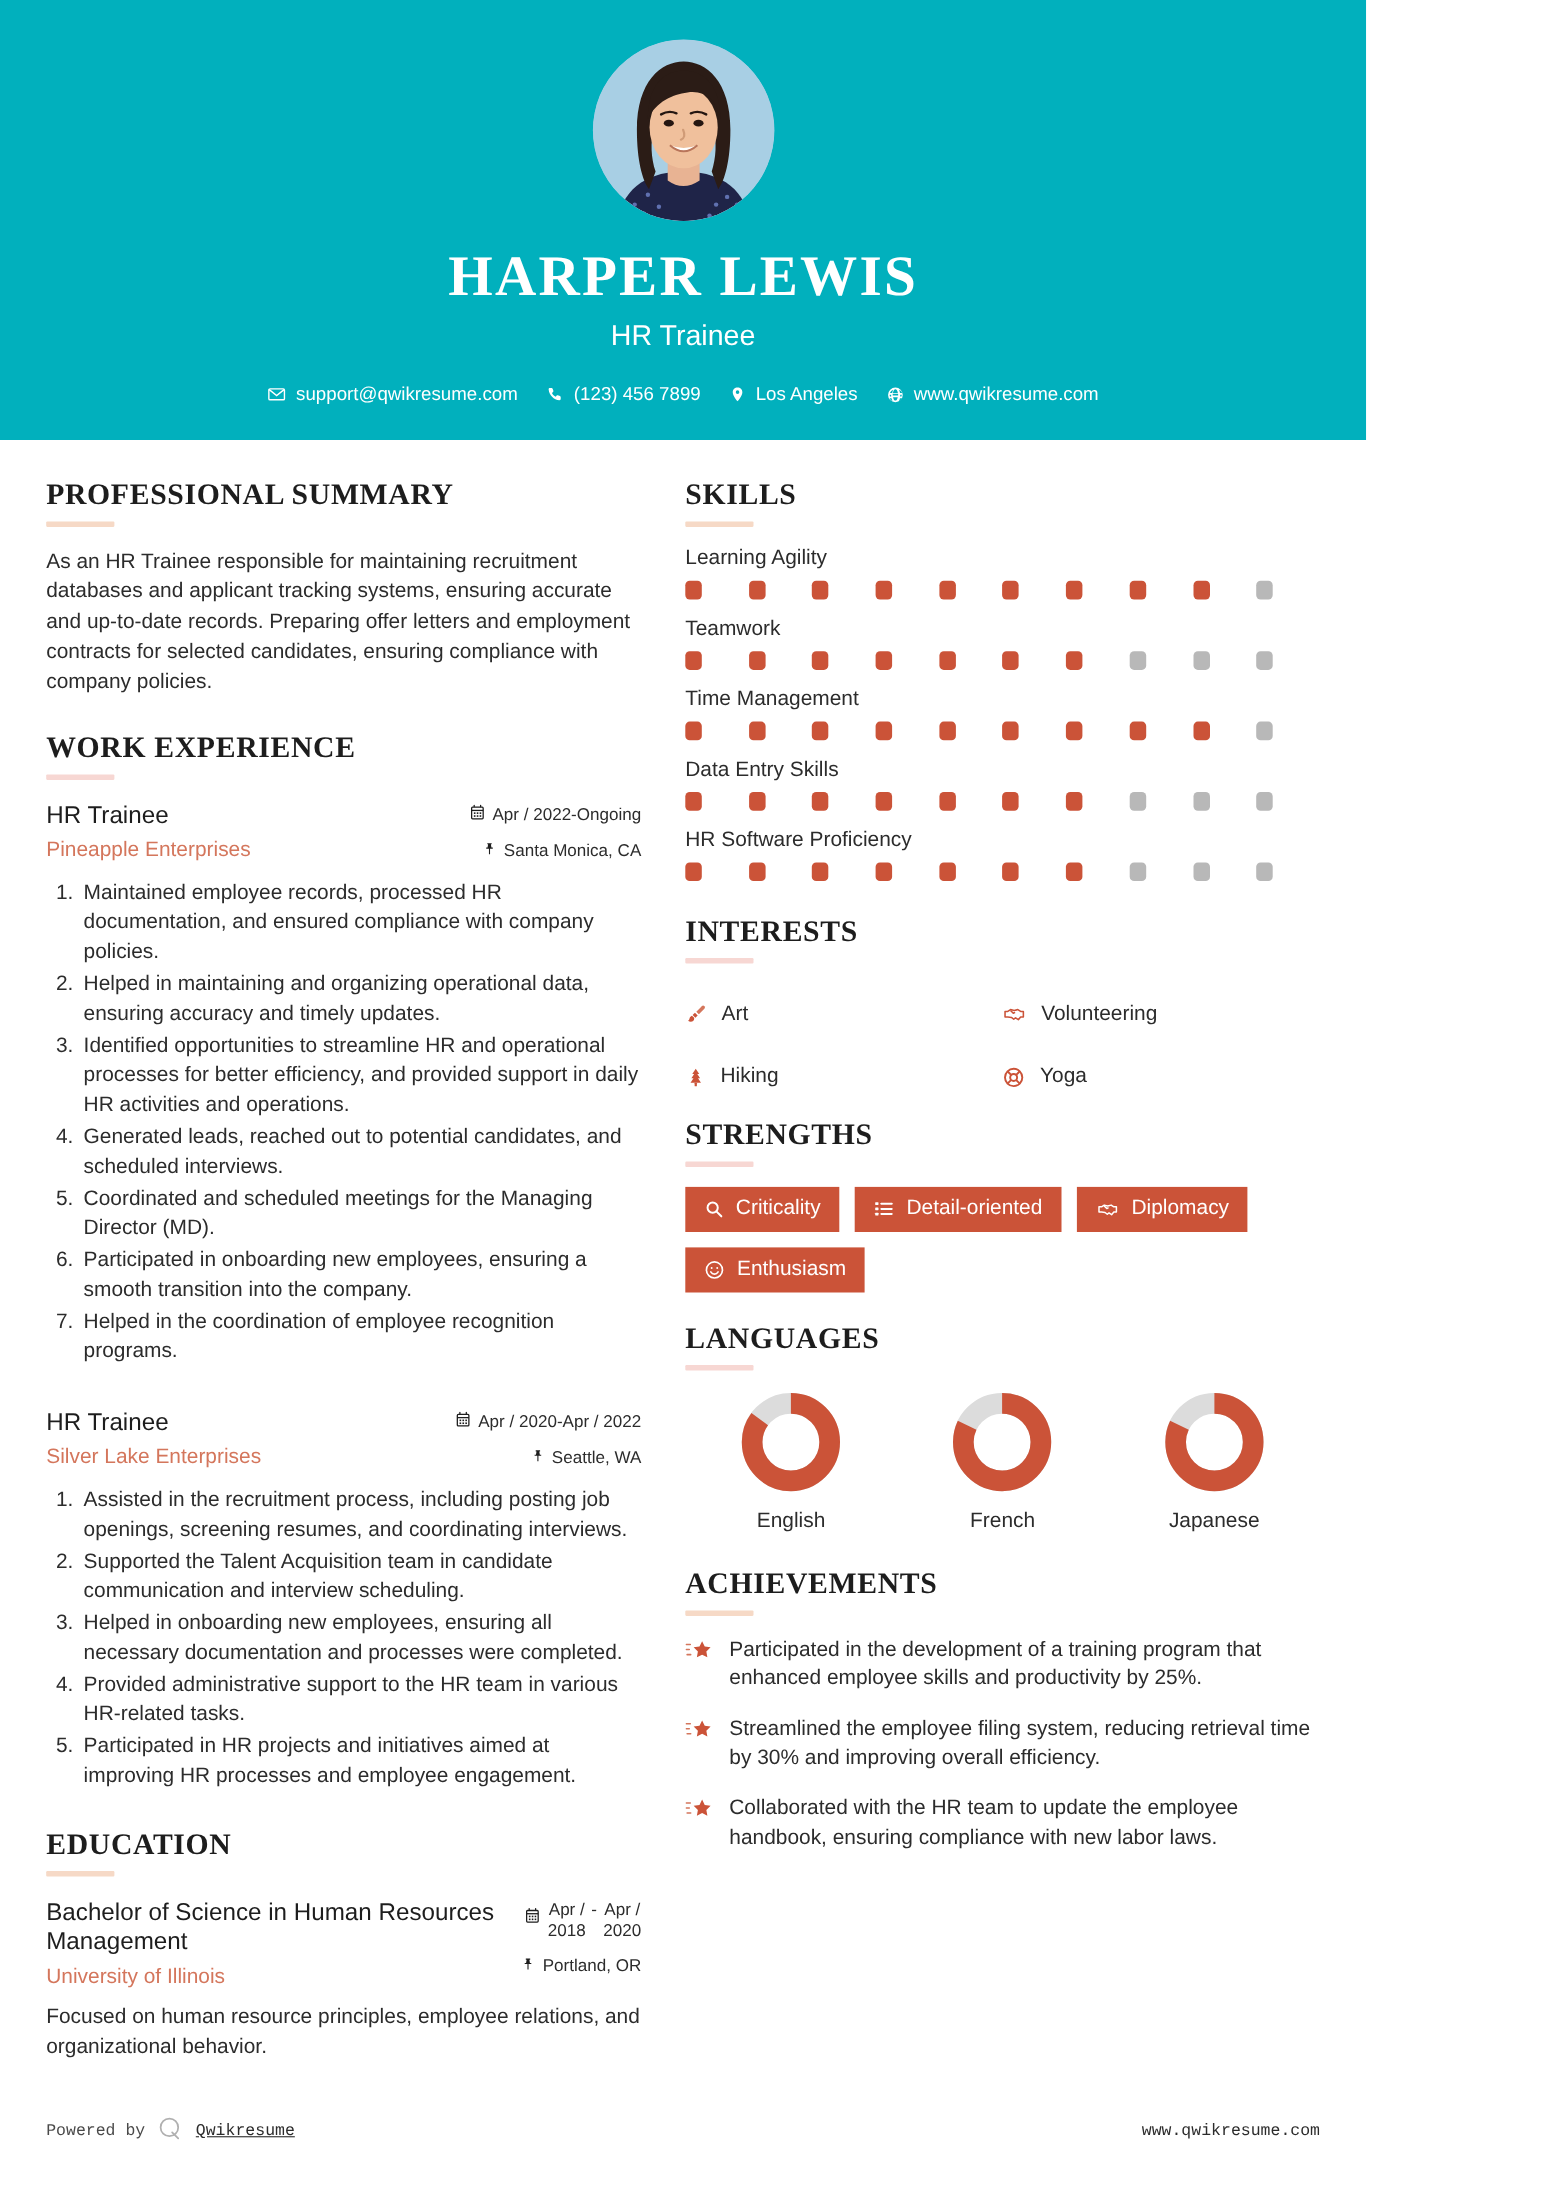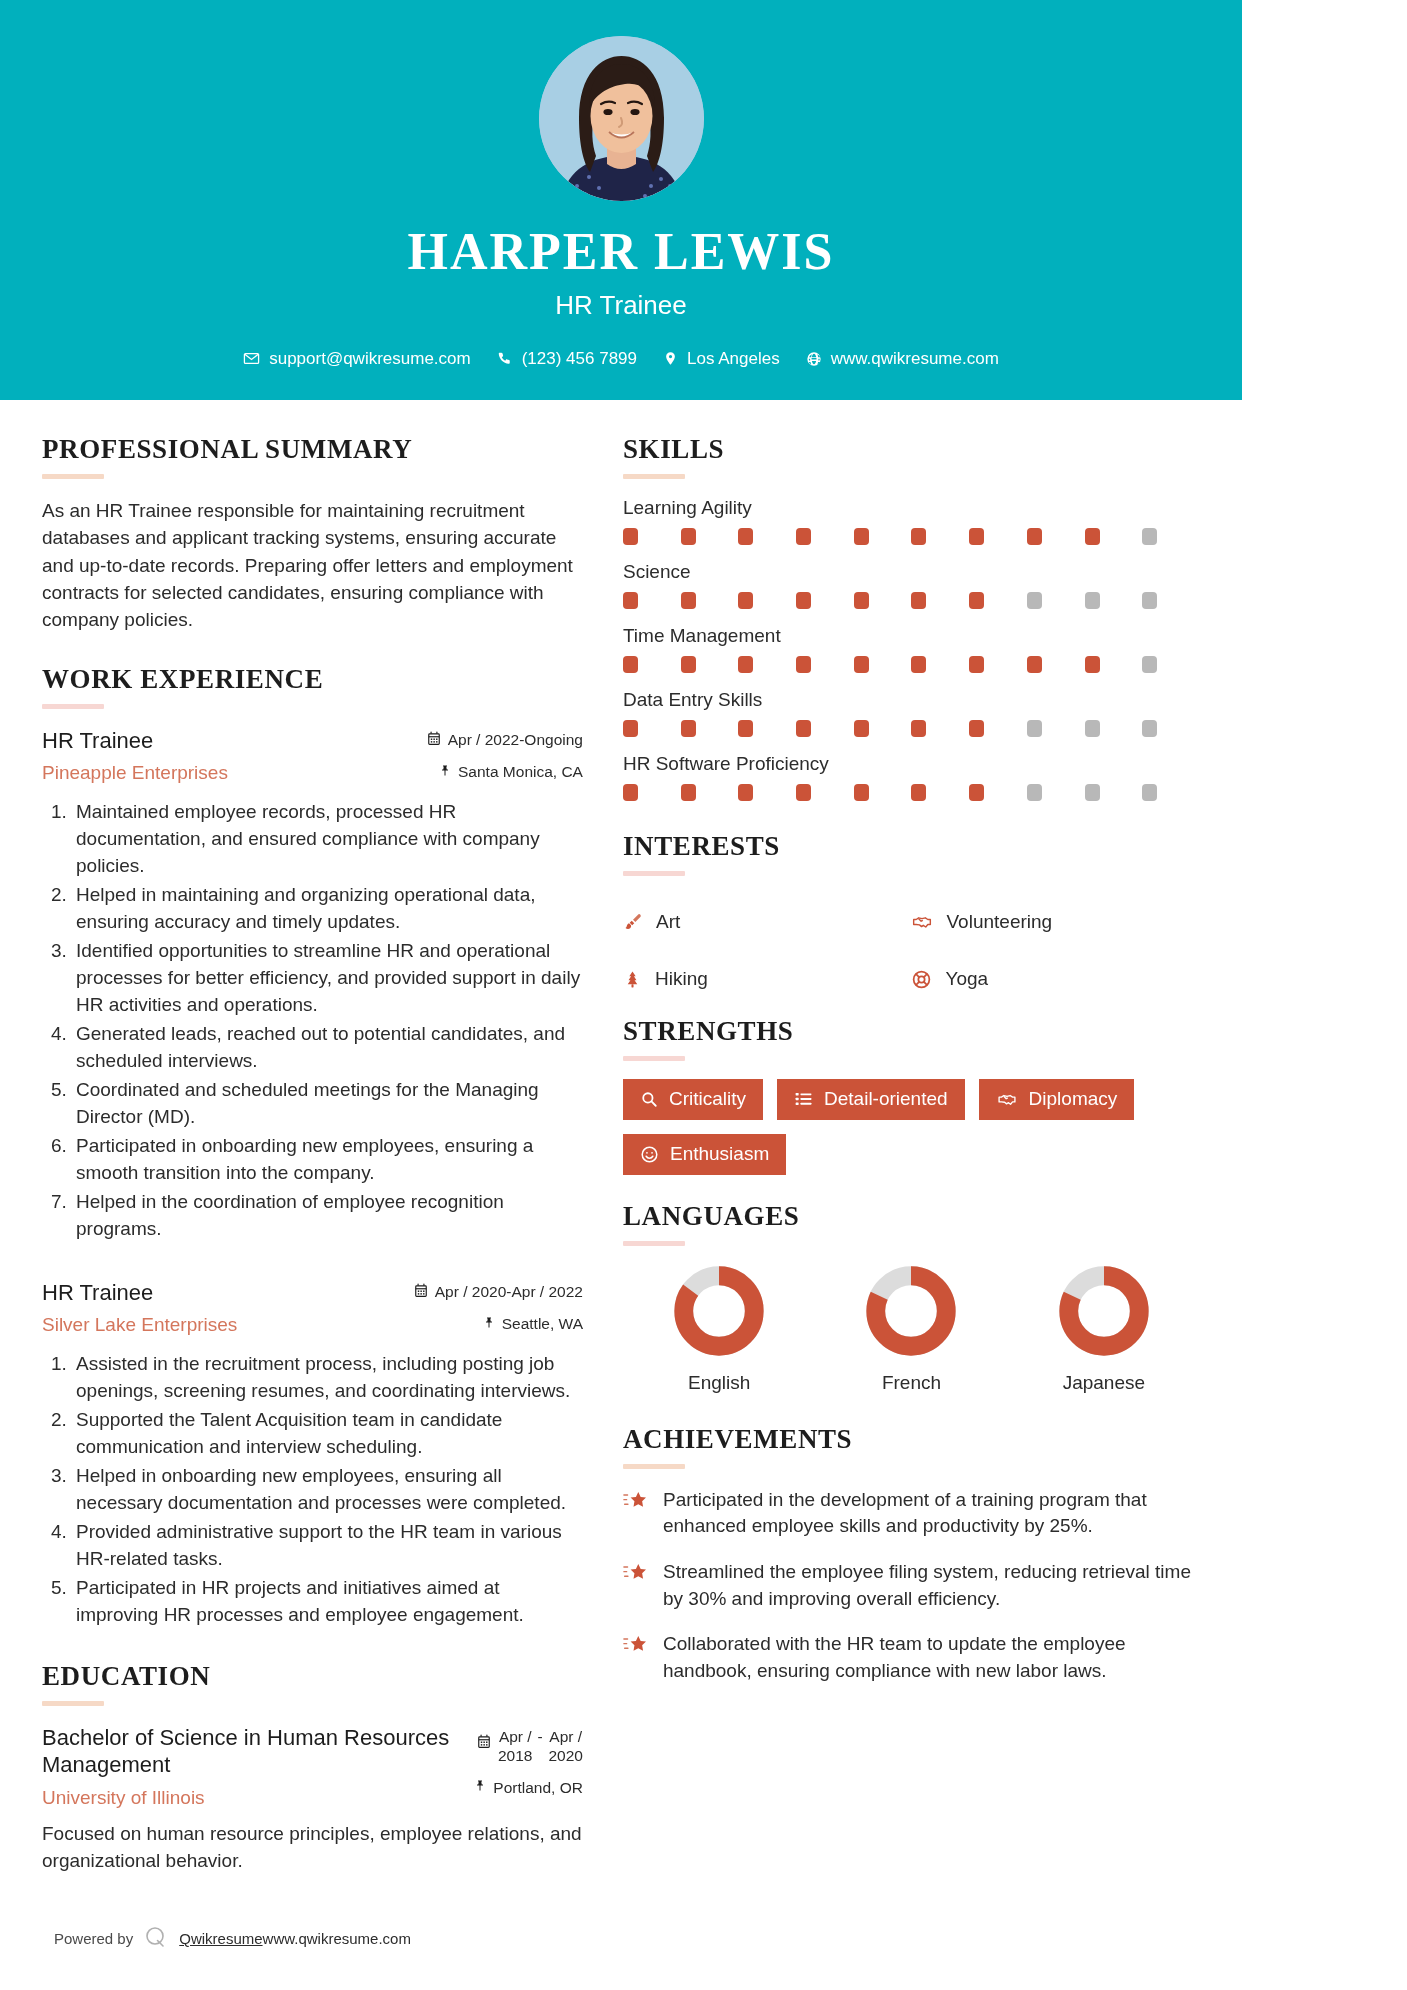--- a/index.html
+++ b/index.html
@@ -233,24 +233,25 @@
     font-size: 19px;
     line-height: 1.4;
     color: #2c2c2c;
   }
 
   
   .footer {
     position: absolute;
     left: 0; right: 0;
     bottom: 38px;
-    padding: 0 54px;
-    display: flex;
-    justify-content: flex-start;
+    padding: 0 42px;
+    display: flex;
+    justify-content: space-between;
     align-items: center;
+    font-family: Liberation Mono, monospace;
   }
   .powered {
     display: flex;
     align-items: center;
     gap: 11px;
     font-size: 15px;
     color: #4a4a4a;
   }
   .powered-brand {
     text-decoration: underline;
@@ -547,21 +548,21 @@
                 </div>
                 <div class="dot-slot">
                   <div class="dot on"></div>
                 </div>
                 <div class="dot-slot">
                   <div class="dot"></div>
                 </div>
               </div>
             </div>
             <div class="skill">
-              <div class="skill-name">Science</div>
+              <div class="skill-name">Teamwork</div>
               <div class="dots">
                 <div class="dot-slot">
                   <div class="dot on"></div>
                 </div>
                 <div class="dot-slot">
                   <div class="dot on"></div>
                 </div>
                 <div class="dot-slot">
                   <div class="dot on"></div>
                 </div>

